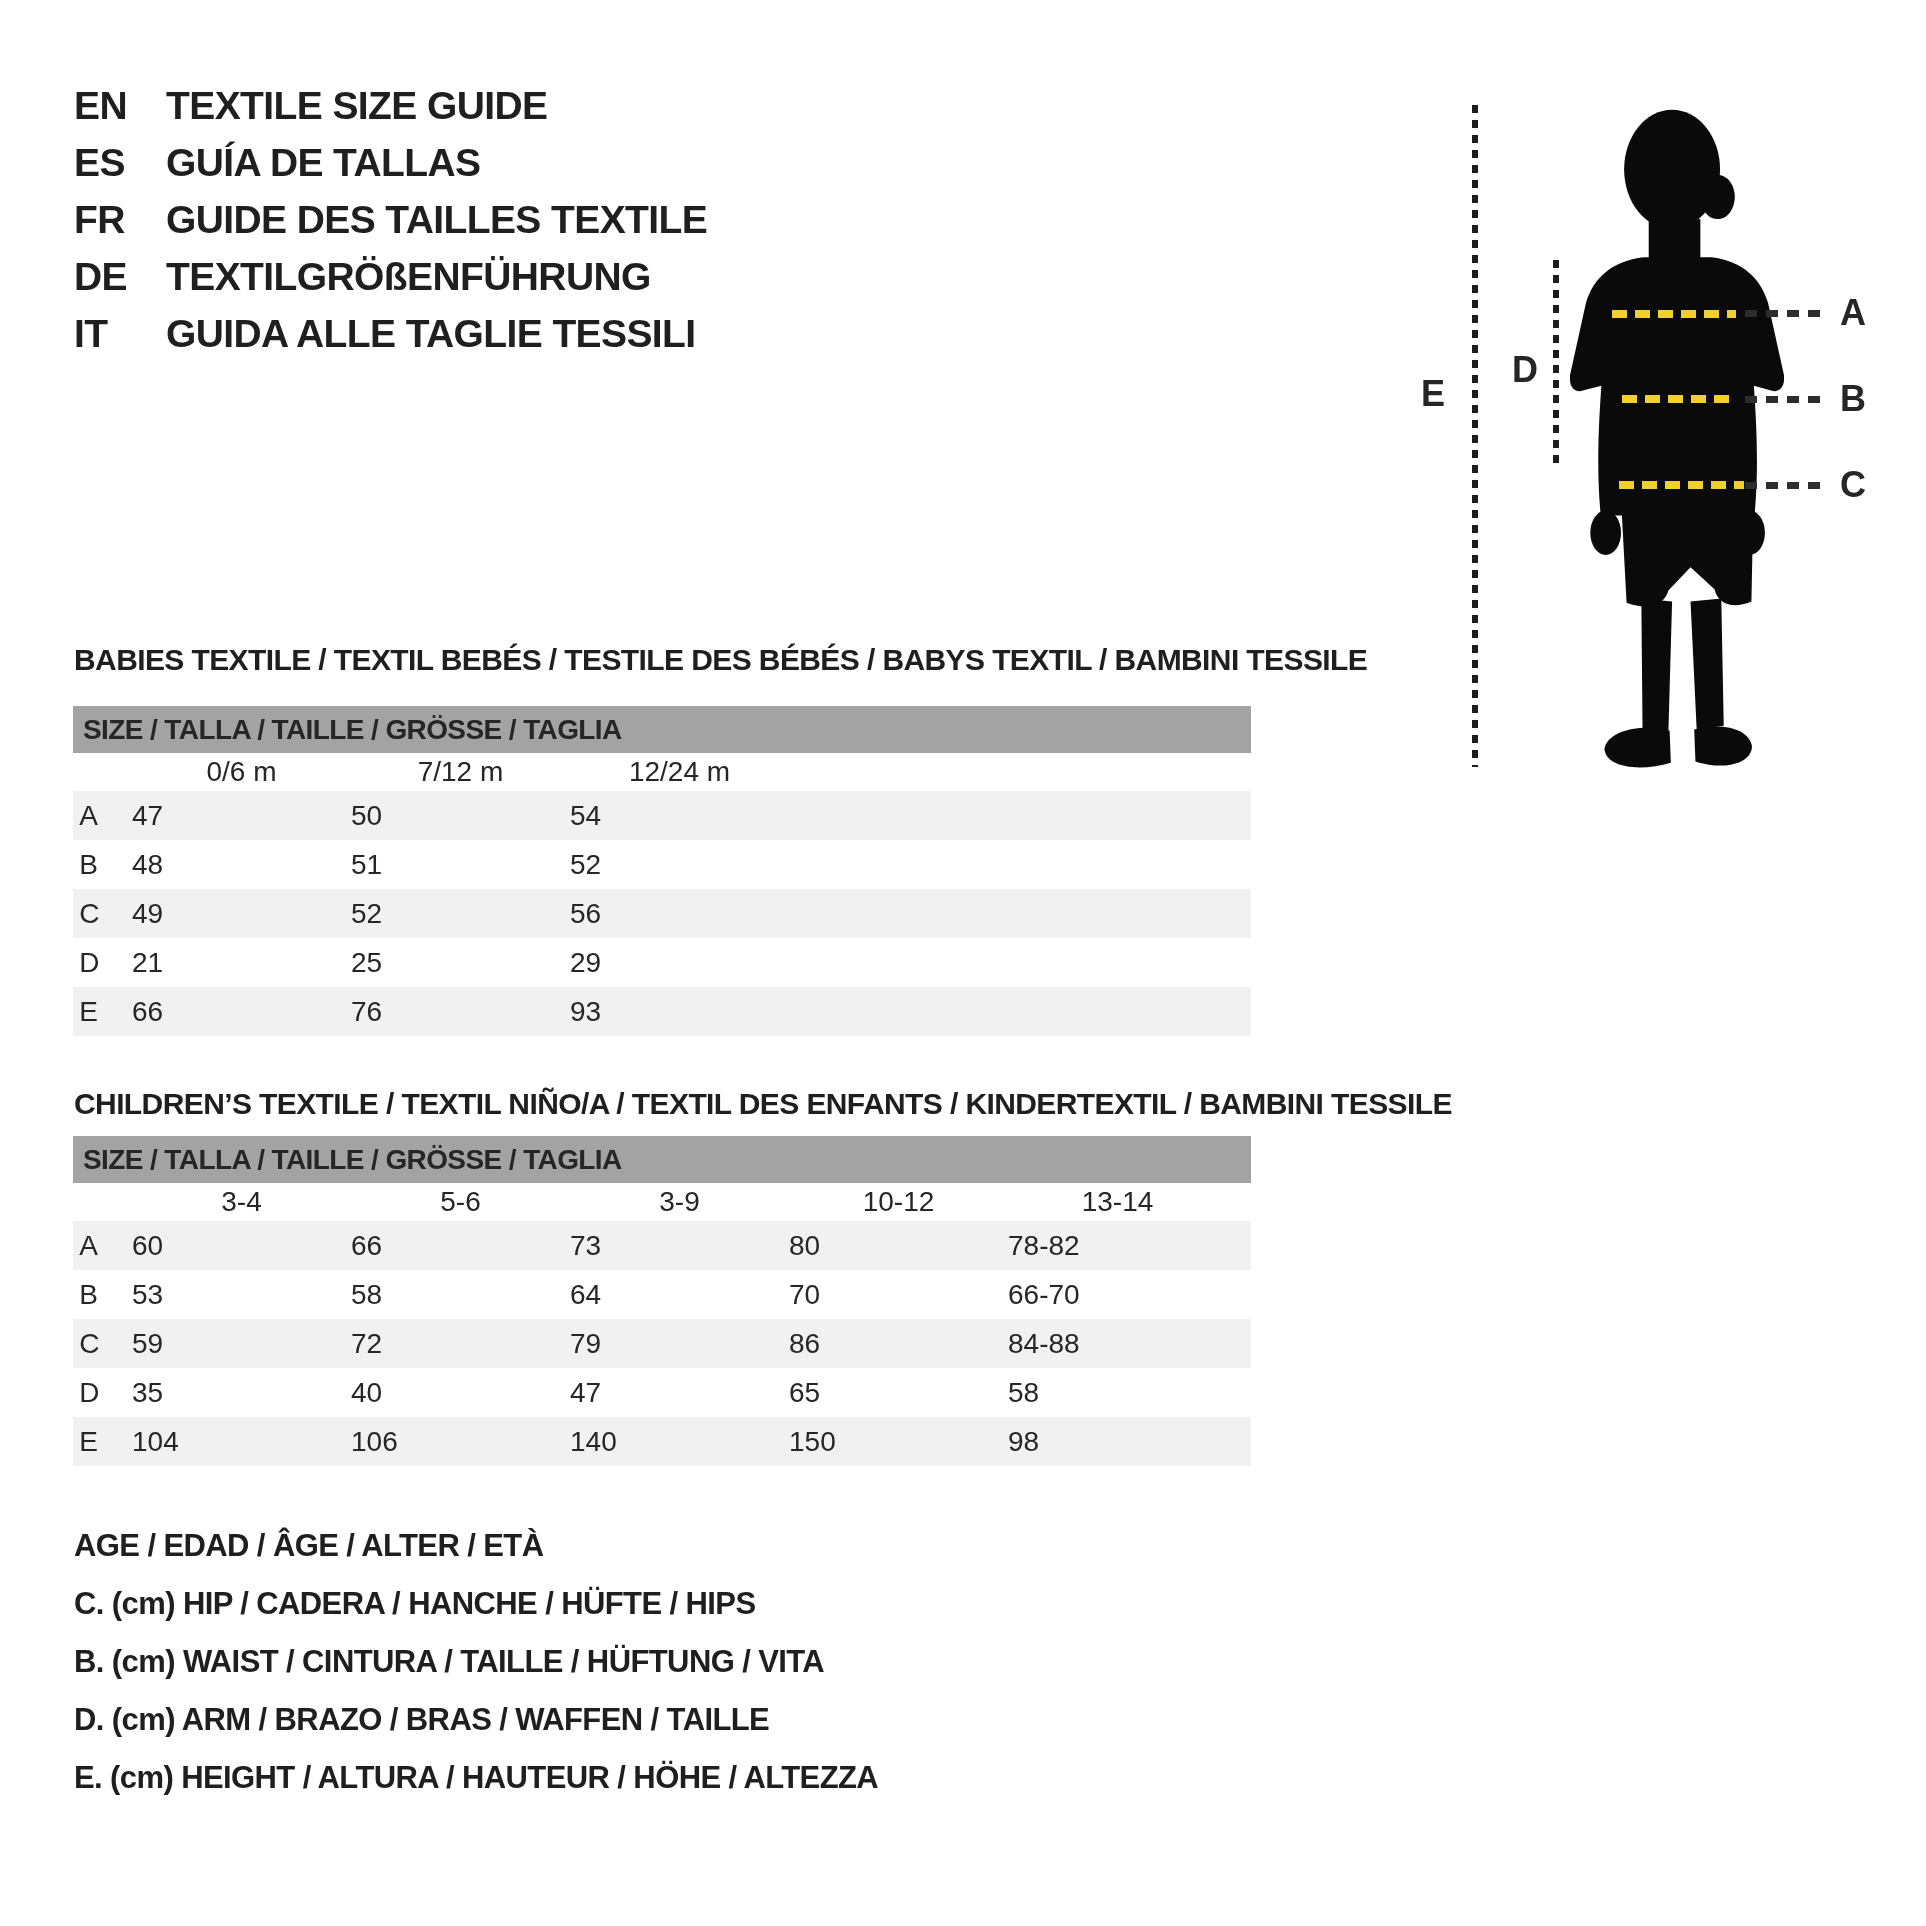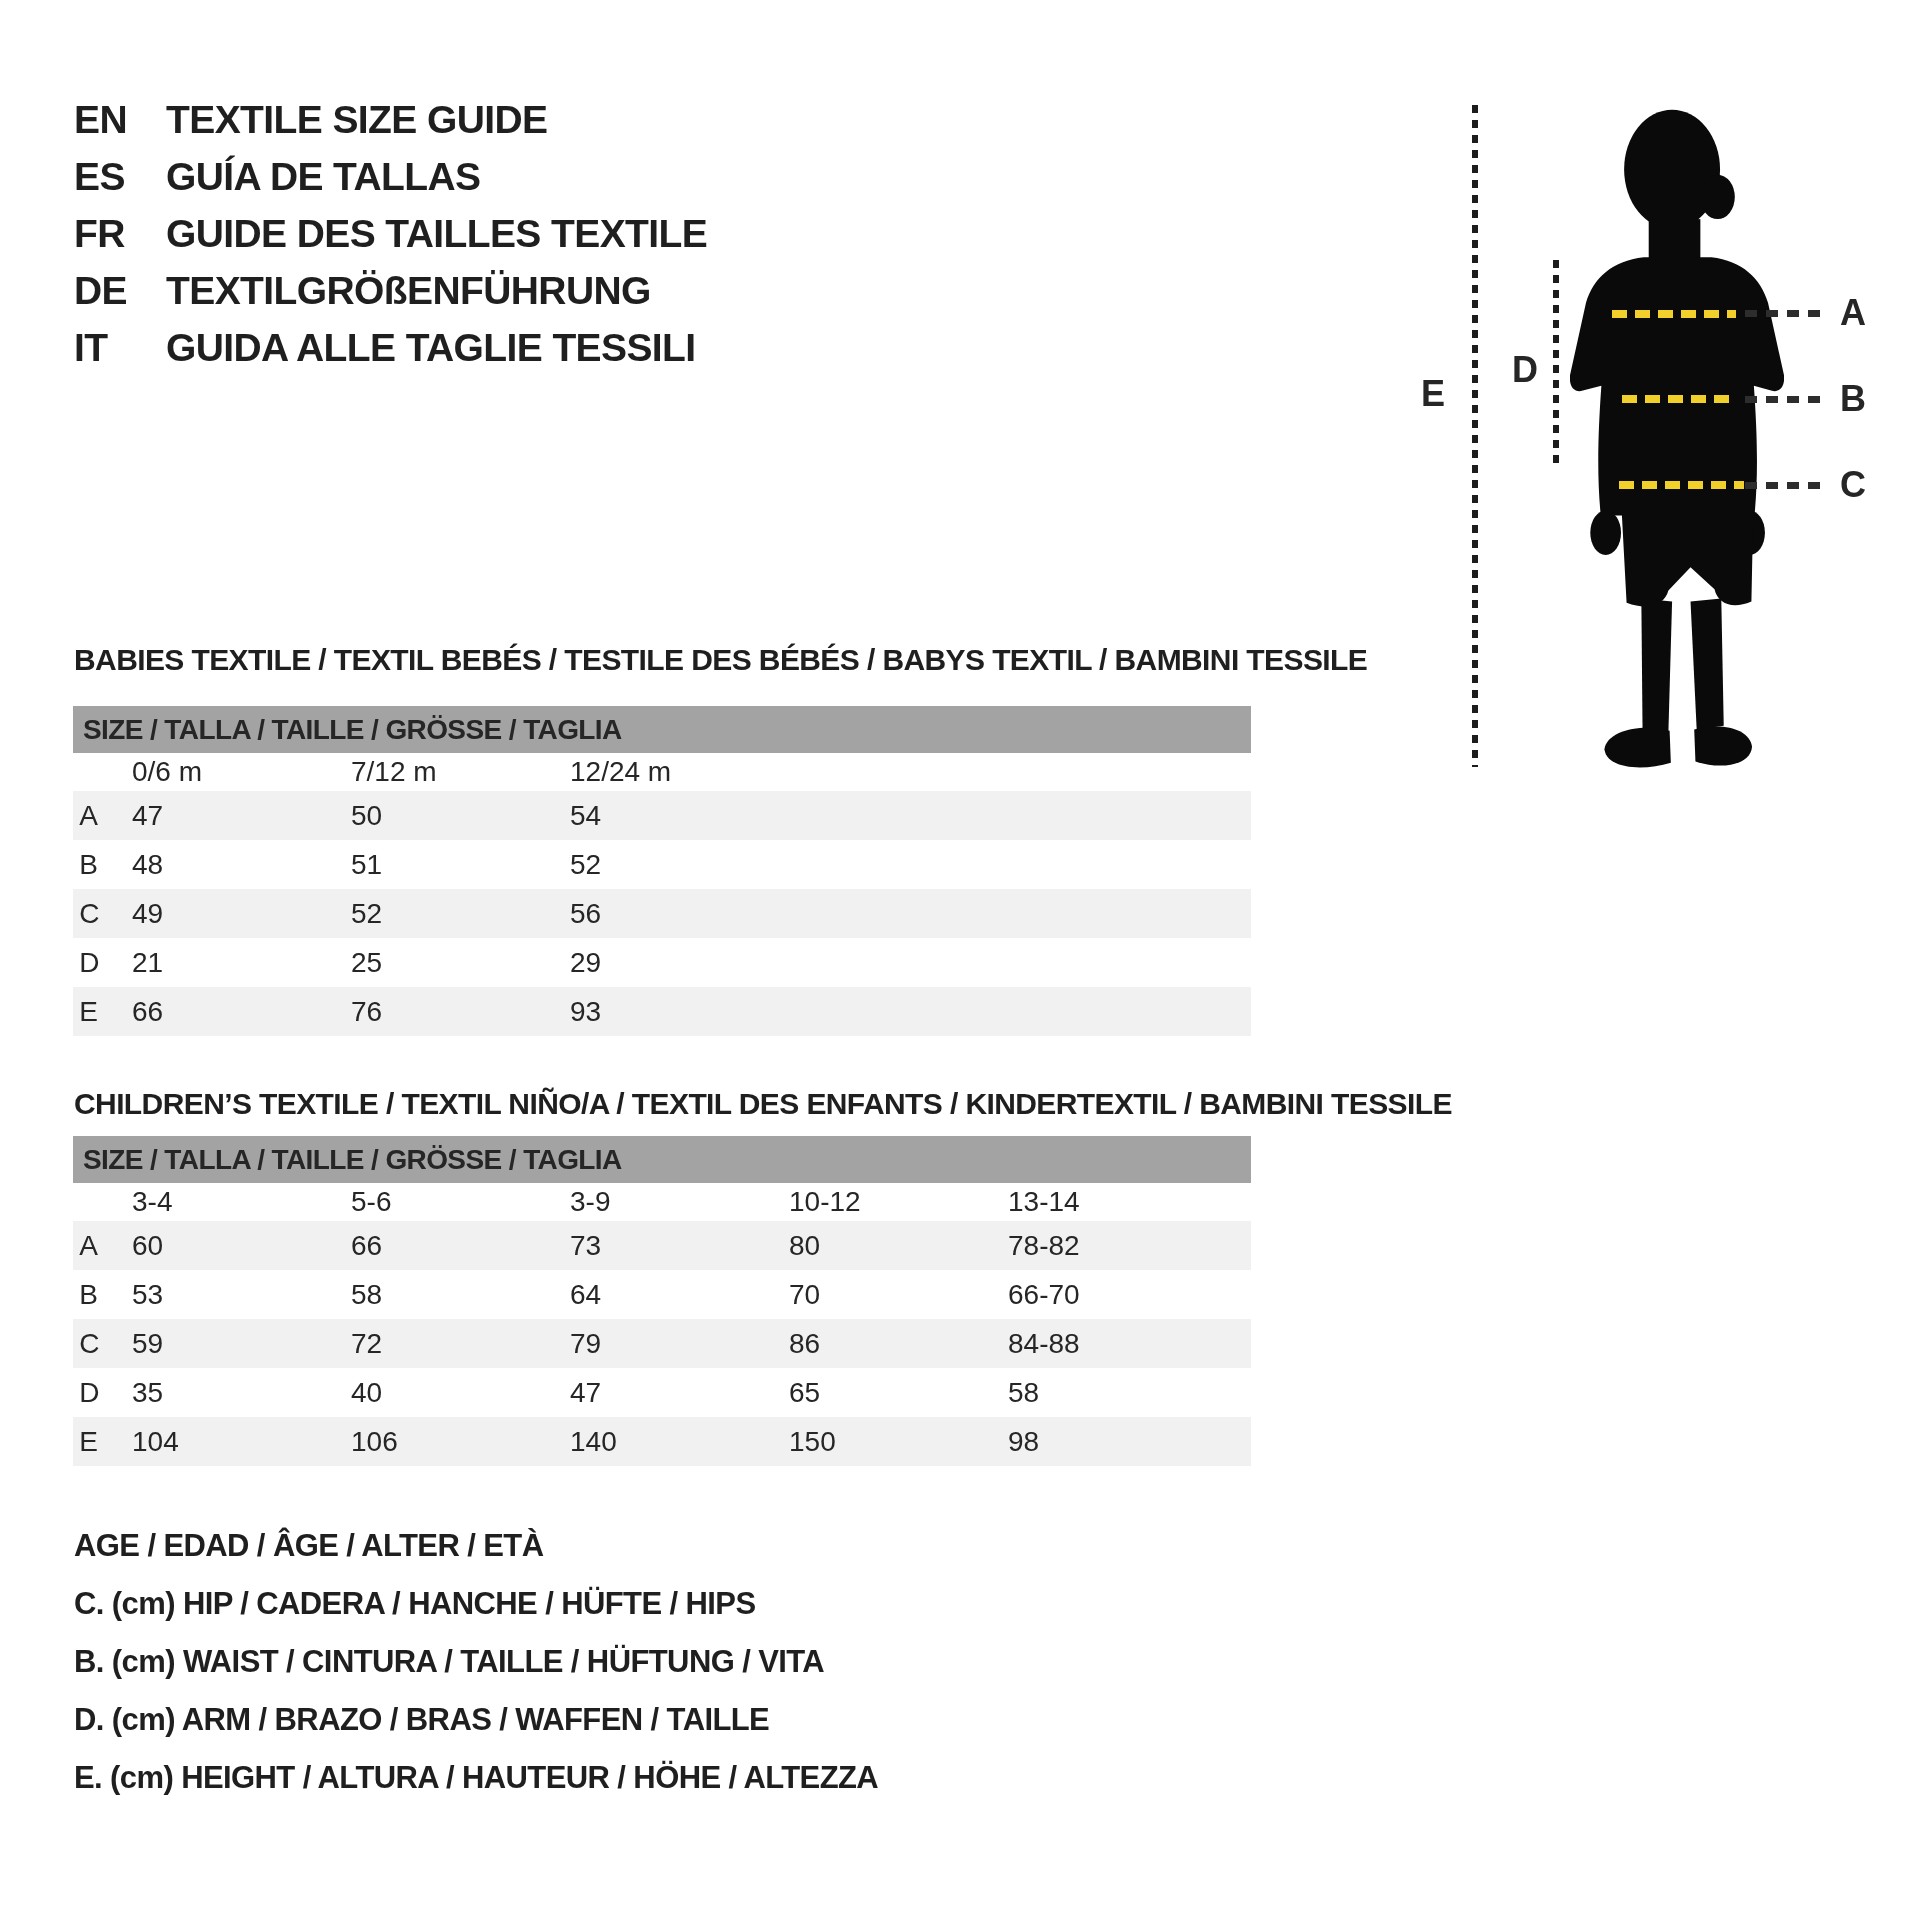--- a/index.html
+++ b/index.html
@@ -7,21 +7,21 @@
   body {
     width:1926px; height:1926px;
     font-family:"Liberation Sans", sans-serif;
     color:#1f1f1f;
     position:relative;
     overflow:hidden;
   }
   .abs { position:absolute; }
 
   
-  .lang-block { left:74px; top:91px; }
+  .lang-block { left:74px; top:77px; }
   .lang-row { display:flex; line-height:57px; font-size:39px; font-weight:700; letter-spacing:-0.6px; }
   .lang-code { width:92px; flex:0 0 92px; }
 
   
   .figure-area { left:1405px; top:86px; width:521px; height:733px; }
   .dot-v {
     position:absolute; width:5.5px;
     background-image:repeating-linear-gradient(180deg,#1c1c1c 0 8px,transparent 8px 15px);
   }
   .line-e { left:67px; top:18.5px; height:662px; }
@@ -55,21 +55,21 @@
   .table-wrap { left:73px; width:1178px; }
   .babies-table-wrap   { top:706px; }
   .children-table-wrap { top:1136px; }
   .size-bar {
     height:47px; background:#a3a3a3;
     font-size:28px; font-weight:700; letter-spacing:-0.6px;
     line-height:47px; padding-left:10px; color:#262626;
     white-space:nowrap;
   }
   table.size-table { border-collapse:collapse; table-layout:fixed; width:1178px; font-size:28px; color:#262626; }
-  table.size-table thead td { height:38px; text-align:left; vertical-align:middle; }
+  table.size-table thead td { height:38px; text-align:center; vertical-align:middle; }
   table.size-table tbody td { height:49px; vertical-align:middle; }
   table.size-table td.rowlabel { text-align:left; padding-left:6.2px; }
   table.size-table tbody tr:nth-child(odd) { background:#f1f1f1; }
   col.c-label { width:59px; }
   col.c-data  { width:219px; }
 
   
   .legend-block { left:74px; top:1517px; }
   .legend-line { font-size:31px; font-weight:700; letter-spacing:-0.6px; line-height:58px; white-space:nowrap; }
 </style>

